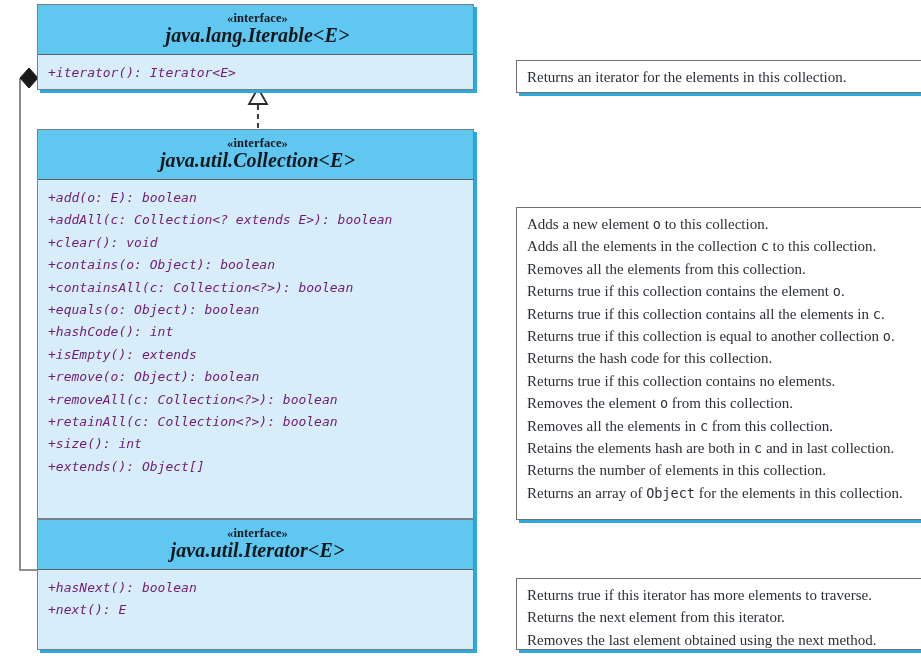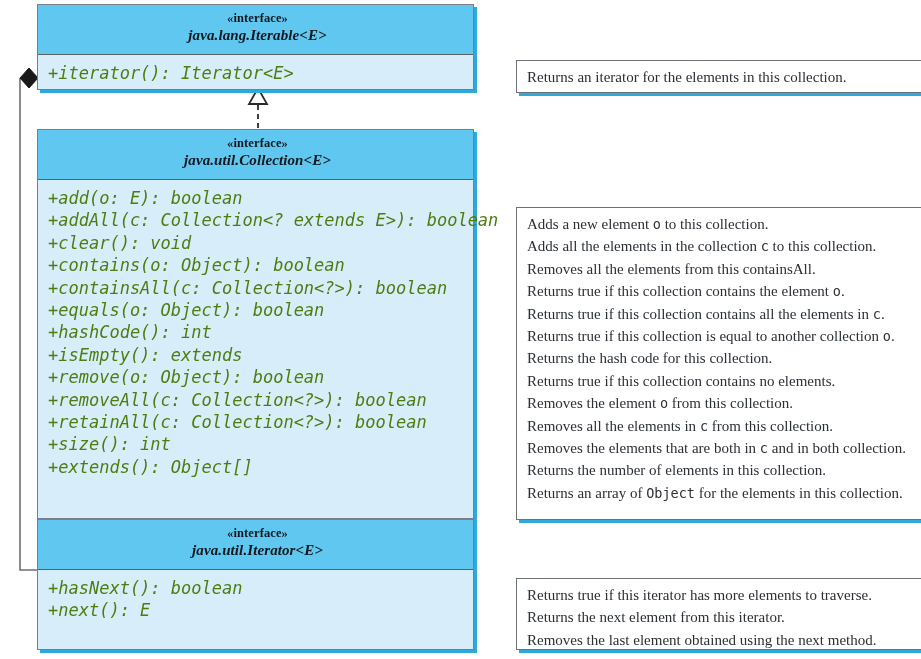--- a/index.html
+++ b/index.html
@@ -35,35 +35,35 @@
     font-weight: bold;
     font-size: 12.5px;
     color: #10171d;
     line-height: 15px;
     letter-spacing: 0.1px;
   }
   .classname {
     font-family: "Liberation Serif", serif;
     font-weight: bold;
     font-style: italic;
-    font-size: 15px;
+    font-size: 20px;
     color: #10171d;
     line-height: 18px;
     letter-spacing: 0.1px;
   }
   .uml-members {
     padding: 7px 0 8px 10px;
     box-sizing: border-box;
   }
   .member {
     font-family: "DejaVu Sans Mono", monospace;
     font-style: italic;
-    font-size: 17px;
+    font-size: 13px;
     line-height: 22.4px;
-    color: #4d7c0f;
+    color: #701a75;
     white-space: pre;
   }
 
   
   .desc-box {
     position: absolute;
     box-sizing: border-box;
     background: #ffffff;
     border: 1px solid #6d7379;
     box-shadow: 3px 3px 0 0 #2FA8DC;
@@ -142,29 +142,29 @@
     <div class="member">+removeAll(c: Collection&lt;?&gt;): boolean</div>
     <div class="member">+retainAll(c: Collection&lt;?&gt;): boolean</div>
     <div class="member">+size(): int</div>
     <div class="member">+extends(): Object[]</div>
   </div>
 </div>
 
 <div class="desc-box" style="left:484px; top:207px; width:430px; height:313px;">
   <div class="desc-line"><span>Adds a new element </span><span class="code">o</span><span> to this collection.</span></div>
   <div class="desc-line"><span>Adds all the elements in the collection </span><span class="code">c</span><span> to this collection.</span></div>
-  <div class="desc-line"><span>Removes all the elements from this containsAll.</span></div>
+  <div class="desc-line"><span>Removes all the elements from this collection.</span></div>
   <div class="desc-line"><span>Returns true if this collection contains the element </span><span class="code">o</span><span>.</span></div>
   <div class="desc-line"><span>Returns true if this collection contains all the elements in </span><span class="code">c</span><span>.</span></div>
   <div class="desc-line"><span>Returns true if this collection is equal to another collection </span><span class="code">o</span><span>.</span></div>
   <div class="desc-line"><span>Returns the hash code for this collection.</span></div>
   <div class="desc-line"><span>Returns true if this collection contains no elements.</span></div>
   <div class="desc-line"><span>Removes the element </span><span class="code">o</span><span> from this collection.</span></div>
   <div class="desc-line"><span>Removes all the elements in </span><span class="code">c</span><span> from this collection.</span></div>
-  <div class="desc-line"><span>Removes the elements that are both in </span><span class="code">c</span><span> and in both collection.</span></div>
+  <div class="desc-line"><span>Retains the elements hash are both in </span><span class="code">c</span><span> and in last collection.</span></div>
   <div class="desc-line"><span>Returns the number of elements in this collection.</span></div>
   <div class="desc-line"><span>Returns an array of </span><span class="code">Object</span><span> for the elements in this collection.</span></div>
 </div>
 
 <div class="uml-box" style="left:37px; top:519px; width:437px; height:131px;">
   <div class="uml-header" style="height:50px;">
     <div class="stereotype">«interface»</div>
     <div class="classname">java.util.Iterator&lt;E&gt;</div>
   </div>
   <div class="uml-members">

